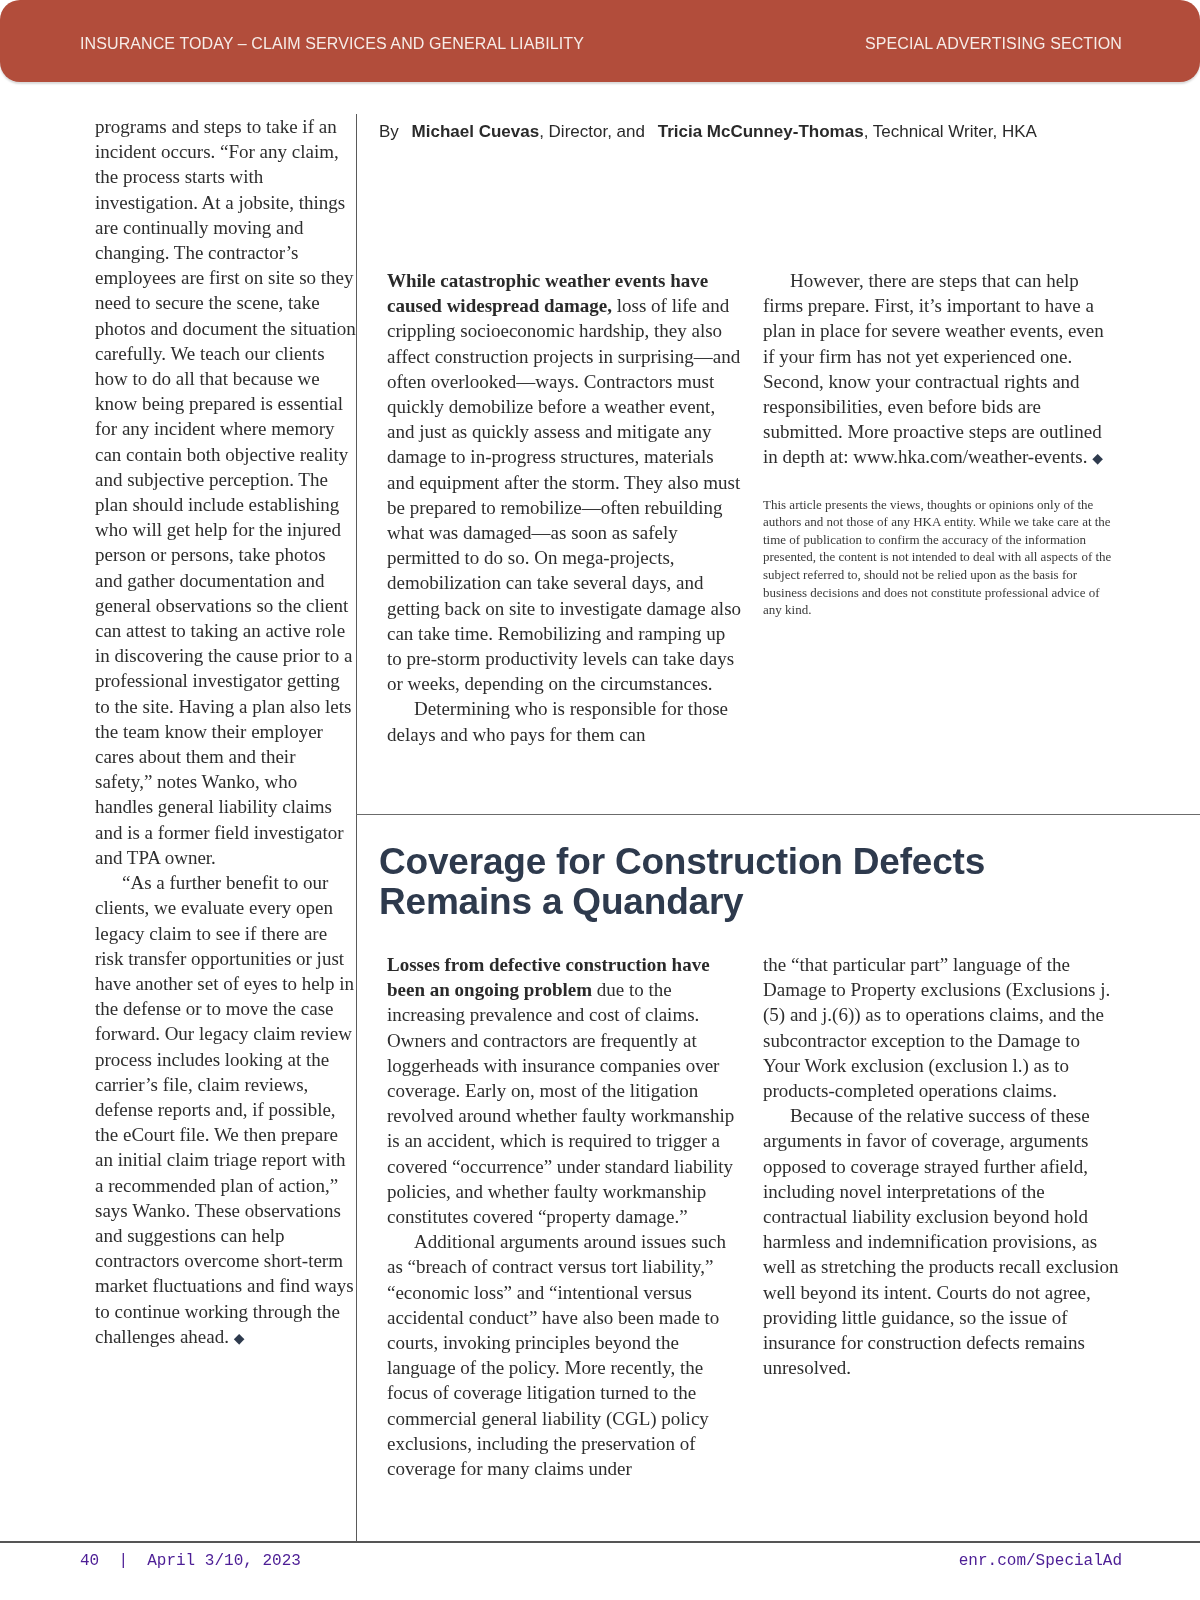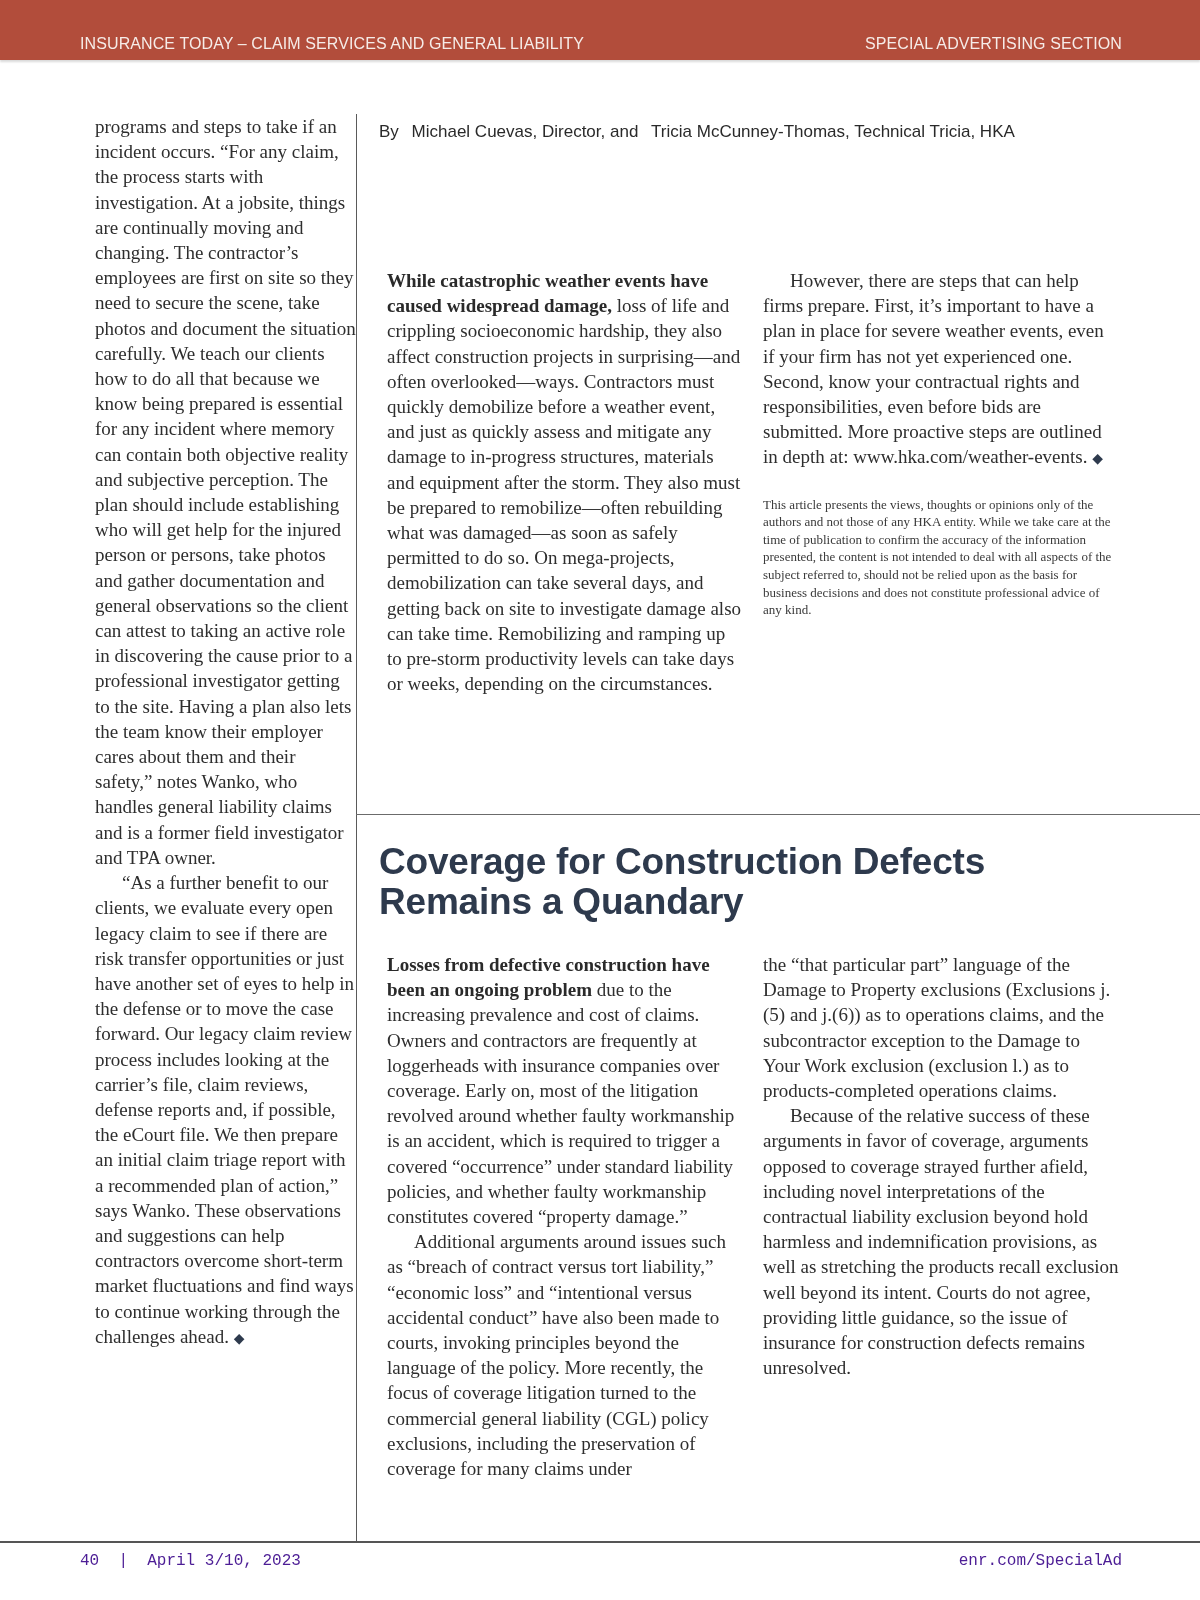--- a/index.html
+++ b/index.html
@@ -1,22 +1,23 @@
 <!DOCTYPE html>
 <html><head>
 <meta charset="utf-8">
 <style>
   * { box-sizing: border-box; margin: 0; padding: 0; }
   html, body { width: 1200px; height: 1600px; background: #ffffff; overflow: hidden; }
   body { position: relative; color: #2b2b2b; }
 
   .header-bar {
-    position: absolute; left: 0; top: 0; width: 1200px; height: 60px;
+    position: absolute; left: 0; top: 0; width: 1200px; height: 82px;
     background: #b24d3b;
     box-shadow: 0 2px 2px rgba(0,0,0,0.15);
+    border-radius: 20px;
   }
   .header-left, .header-right {
     position: absolute; top: 35px;
     font-family: "Liberation Sans", sans-serif;
     font-size: 16px; color: #f6ece8; letter-spacing: 0.1px;
     text-transform: uppercase;
   }
   .header-left { left: 80px; }
   .header-right { right: 78px; margin-left: 24px; }
 
@@ -45,21 +46,21 @@
   .headline {
     font-family: "Liberation Sans", sans-serif;
     font-weight: bold; font-size: 37px; line-height: 40px;
     color: #2e3a4d; letter-spacing: -0.2px;
   }
   .byline {
     margin-top: 22px;
     font-family: "Liberation Sans", sans-serif;
     font-size: 17px; color: #2a2a2a;
   }
-  .byline b { font-weight: normal; padding-left: 8px; }
+  .byline b { font-weight: bold; padding-left: 8px; }
 
   .cols { position: absolute; left: 0; width: 742px; }
   .article-1 .cols { top: 168px; }
   .article-2 .cols { top: 110px; }
   .col {
     position: absolute; top: 0; width: 356px;
     font-family: "Liberation Serif", serif;
     font-size: 19px; line-height: 25.2px; color: #2e2e2e;
   }
   .col.a { left: 8px; }
@@ -92,24 +93,25 @@
 
 <div class="col-left">
   <p>programs and steps to take if an incident occurs. “For any claim, the process starts with investigation. At a jobsite, things are continually moving and changing. The contractor’s employees are first on site so they need to secure the scene, take photos and document the situation carefully. We teach our clients how to do all that because we know being prepared is essential for any incident where memory can contain both objective reality and subjective perception. The plan should include establishing who will get help for the injured person or persons, take photos and gather documentation and general observations so the client can attest to taking an active role in discovering the cause prior to a professional investigator getting to the site. Having a plan also lets the team know their employer cares about them and their safety,” notes Wanko, who handles general liability claims and is a former field investigator and TPA owner.</p>
   <p class="indent"><span>“As a further benefit to our clients, we evaluate every open legacy claim to see if there are risk transfer opportunities or just have another set of eyes to help in the defense or to move the case forward. Our legacy claim review process includes looking at the carrier’s file, claim reviews, defense reports and, if possible, the eCourt file. We then prepare an initial claim triage report with a recommended plan of action,” says Wanko. These observations and suggestions can help contractors overcome short-term market fluctuations and find ways to continue working through the challenges ahead.</span> <span class="diamond">◆</span></p>
 </div>
 
 <div class="vrule"></div>
 <div class="hrule-mid"></div>
 
 <div class="article article-1">
-  <div class="byline"><span>By </span><b>Michael Cuevas</b><span>, Director, and </span><b>Tricia McCunney-Thomas</b><span>, Technical Tricia, HKA</span></div>
+  <div class="byline"><span>By </span><b>Michael Cuevas</b><span>, Director, and </span><b>Tricia McCunney-Thomas</b><span>, Technical Writer, HKA</span></div>
   <div class="cols">
     <div class="col a">
       <p><span class="lead">While catastrophic weather events have caused widespread damage,</span><span> loss of life and crippling socioeconomic hardship, they also affect construction projects in surprising—and often overlooked—ways. Contractors must quickly demobilize before a weather event, and just as quickly assess and mitigate any damage to in-progress structures, materials and equipment after the storm. They also must be prepared to remobilize—often rebuilding what was damaged—as soon as safely permitted to do so. On mega-projects, demobilization can take several days, and getting back on site to investigate damage also can take time. Remobilizing and ramping up to pre-storm productivity levels can take days or weeks, depending on the circumstances.</span></p>
+      <p class="indent">Determining who is responsible for those delays and who pays for them can</p>
     </div>
     <div class="col b">
       <p class="indent"><span>However, there are steps that can help firms prepare. First, it’s important to have a plan in place for severe weather events, even if your firm has not yet experienced one. Second, know your contractual rights and responsibilities, even before bids are submitted. More proactive steps are outlined in depth at: www.hka.com/weather-events.</span> <span class="diamond">◆</span></p>
       <p class="disclaimer">This article presents the views, thoughts or opinions only of the authors and not those of any HKA entity. While we take care at the time of publication to confirm the accuracy of the information presented, the content is not intended to deal with all aspects of the subject referred to, should not be relied upon as the basis for business decisions and does not constitute professional advice of any kind.</p>
     </div>
   </div>
 </div>
 
 <div class="article article-2">
   <h1 class="headline">Coverage for Construction Defects Remains a Quandary</h1>

